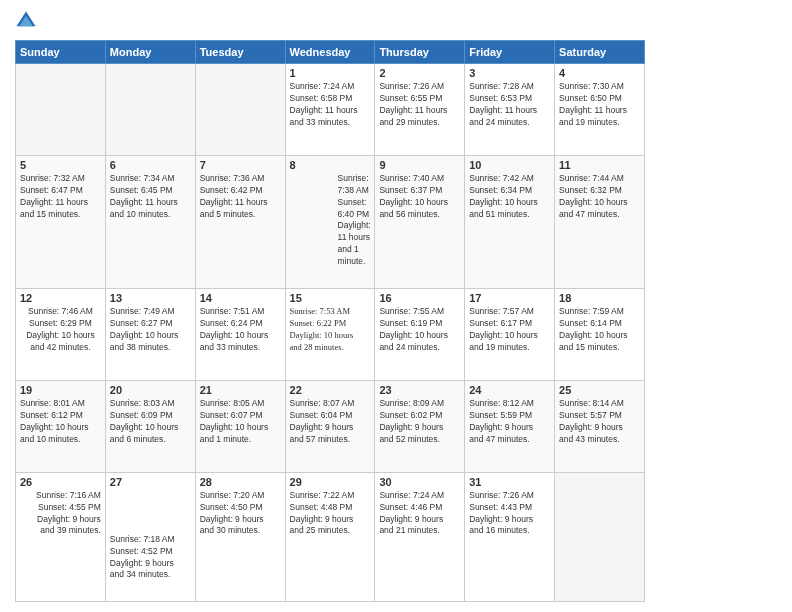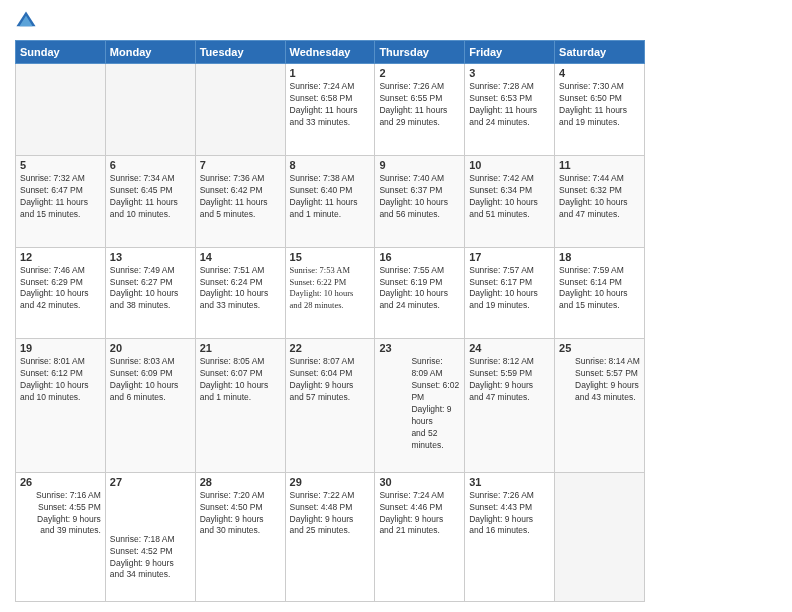--- a/index.html
+++ b/index.html
@@ -178,21 +178,21 @@
           </td>
           <td>
             <div class="day-num">7</div>
             <div class="day-info" style="white-space: pre-line;">Sunrise: 7:36 AM
 Sunset: 6:42 PM
 Daylight: 11 hours
 and 5 minutes.</div>
           </td>
           <td>
             <div class="day-num">8</div>
-            <div class="day-info" style="white-space: pre-line;">Sunrise: 7:38 AM
+            <div class="day-info" style="white-space: pre-line; margin-left: 48px;">Sunrise: 7:38 AM
 Sunset: 6:40 PM
 Daylight: 11 hours
 and 1 minute.</div>
           </td>
           <td>
             <div class="day-num">9</div>
             <div class="day-info" style="white-space: pre-line;">Sunrise: 7:40 AM
 Sunset: 6:37 PM
 Daylight: 10 hours
 and 56 minutes.</div>
@@ -208,21 +208,21 @@
             <div class="day-num">11</div>
             <div class="day-info" style="white-space: pre-line;">Sunrise: 7:44 AM
 Sunset: 6:32 PM
 Daylight: 10 hours
 and 47 minutes.</div>
           </td>
         </tr>
         <tr>
           <td>
             <div class="day-num">12</div>
-            <div class="day-info" style="white-space: pre-line;">Sunrise: 7:46 AM
+            <div class="day-info" style="white-space: pre-line; text-align: center;">Sunrise: 7:46 AM
 Sunset: 6:29 PM
 Daylight: 10 hours
 and 42 minutes.</div>
           </td>
           <td>
             <div class="day-num">13</div>
             <div class="day-info" style="white-space: pre-line;">Sunrise: 7:49 AM
 Sunset: 6:27 PM
 Daylight: 10 hours
 and 38 minutes.</div>
@@ -287,35 +287,35 @@
           </td>
           <td>
             <div class="day-num">22</div>
             <div class="day-info" style="white-space: pre-line;">Sunrise: 8:07 AM
 Sunset: 6:04 PM
 Daylight: 9 hours
 and 57 minutes.</div>
           </td>
           <td>
             <div class="day-num">23</div>
-            <div class="day-info" style="white-space: pre-line; margin-left: 32px;">Sunrise: 8:09 AM
+            <div class="day-info" style="white-space: pre-line;">Sunrise: 8:09 AM
 Sunset: 6:02 PM
 Daylight: 9 hours
 and 52 minutes.</div>
           </td>
           <td>
             <div class="day-num">24</div>
             <div class="day-info" style="white-space: pre-line;">Sunrise: 8:12 AM
 Sunset: 5:59 PM
 Daylight: 9 hours
 and 47 minutes.</div>
           </td>
           <td>
             <div class="day-num">25</div>
-            <div class="day-info" style="white-space: pre-line; margin-left: 16px;">Sunrise: 8:14 AM
+            <div class="day-info" style="white-space: pre-line;">Sunrise: 8:14 AM
 Sunset: 5:57 PM
 Daylight: 9 hours
 and 43 minutes.</div>
           </td>
         </tr>
         <tr>
           <td>
             <div class="day-num">26</div>
             <div class="day-info" style="white-space: pre-line; text-align: right;">Sunrise: 7:16 AM
 Sunset: 4:55 PM

